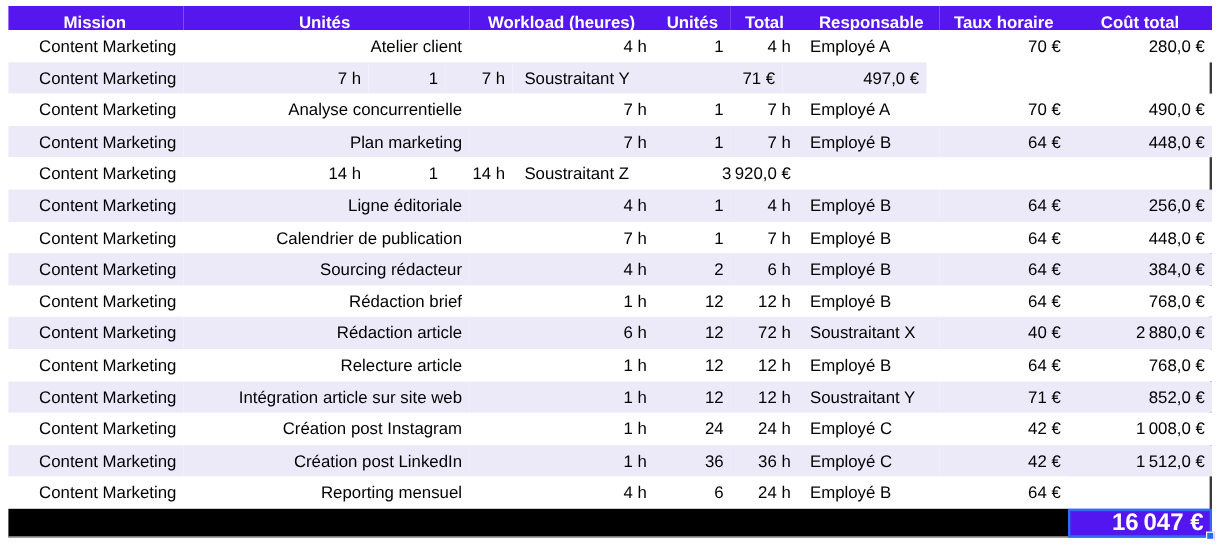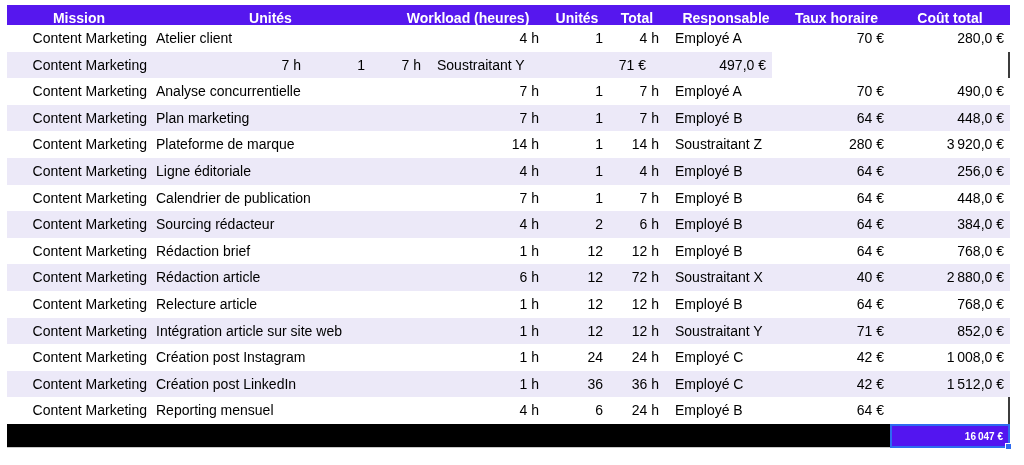--- a/index.html
+++ b/index.html
@@ -21,21 +21,21 @@
     height: 26.6px;
     line-height: 26.6px;
     font-size: 14px;
     color: #000000;
     white-space: nowrap;
     overflow: hidden;
     padding: 0 6px;
   }
   
   .c0 { width: 146px; text-align: right;  padding-left: 4px; }
-  .c1 { width: 238px; text-align: left;  padding-left: 3px; }
+  .c1 { width: 238px; text-align: right;  padding-left: 3px; }
   .c2 { width: 154px; text-align: right; }
   .c3 { width: 64px;  text-align: right; }
   .c4 { width: 56px;  text-align: right; }
   .c5 { width: 118px; text-align: left;  padding-left: 10px; }
   .c6 { width: 107px; text-align: right; }
   .c7 { width: 120px; text-align: right; }
   
   #header .cell {
     height: 20px; line-height: 27px;
     background: #5617ee;
@@ -58,21 +58,21 @@
   }
   #footer-total {
     flex: 0 0 auto;
     width: 120px;
     height: 24px;
     line-height: 21px;
     background: #5315f0;
     border: 2px solid #2e6bf0;
     color: #ffffff;
     font-weight: bold;
-    font-size: 10px;
+    font-size: 20px;
     text-align: right;
     padding-right: 5px;
     position: relative;
   }
   #fill-handle {
     position: absolute;
     right: -4px; bottom: -4px;
     width: 7px; height: 7px;
     background: #2e6bf0;
     border: 1px solid #ffffff;
@@ -127,26 +127,24 @@
         <div class="cell c1">Plan marketing</div>
         <div class="cell c2">7 h</div>
         <div class="cell c3">1</div>
         <div class="cell c4">7 h</div>
         <div class="cell c5">Employé B</div>
         <div class="cell c6">64 €</div>
         <div class="cell c7">448,0 €</div>
       </div>
       <div class="row">
         <div class="cell c0">Content Marketing</div>
-        <div class="cell c1">Plateforme de marque</div>
         <div class="cell c2">14 h</div>
         <div class="cell c3">1</div>
         <div class="cell c4">14 h</div>
         <div class="cell c5">Soustraitant Z</div>
-        <div class="cell c6">280 €</div>
         <div class="cell c7">3 920,0 €</div>
       </div>
       <div class="row">
         <div class="cell c0">Content Marketing</div>
         <div class="cell c1">Ligne éditoriale</div>
         <div class="cell c2">4 h</div>
         <div class="cell c3">1</div>
         <div class="cell c4">4 h</div>
         <div class="cell c5">Employé B</div>
         <div class="cell c6">64 €</div>

